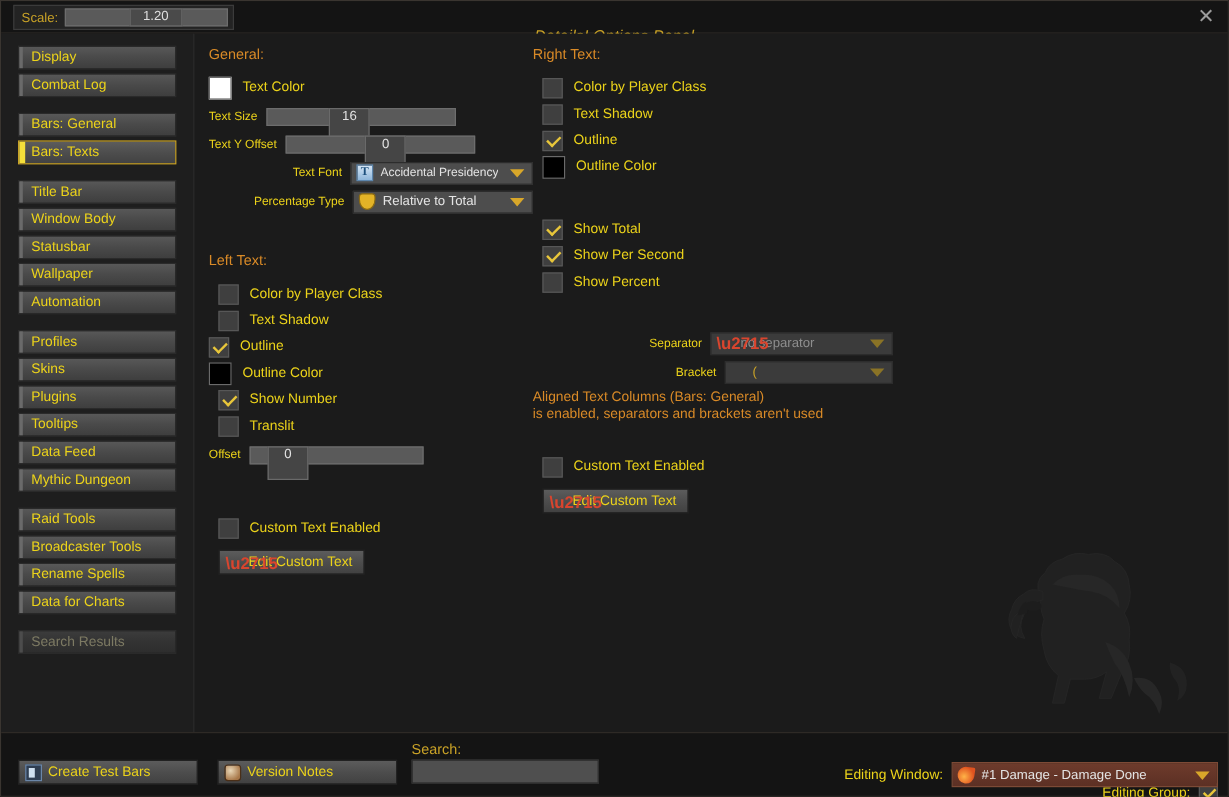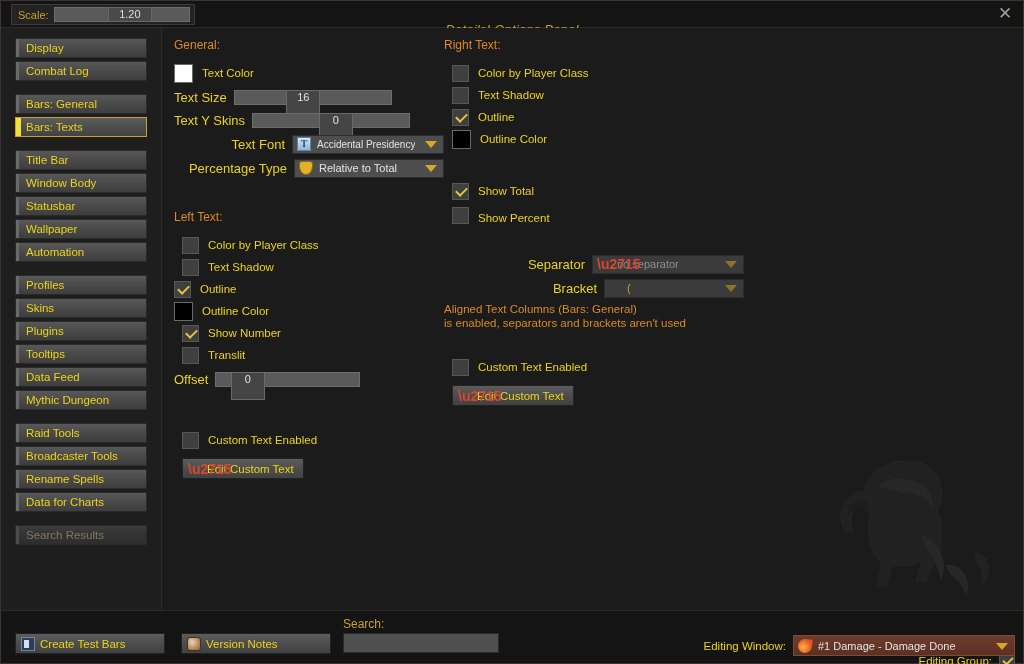--- a/index.html
+++ b/index.html
@@ -155,21 +155,21 @@
     border: 1px solid #6a6a6a;
     box-sizing: border-box; cursor: pointer;
   }
   .swatch.white { background: #ffffff; }
   .swatch.black { background: #000000; }
   .row-label {
     color: #ecd31a; font-size: 11.5px;
     margin-left: 9px; white-space: nowrap;
   }
   .lead-label {
-    color: #ecd31a; font-size: 13px;
+    color: #ecd31a; font-size: 10px;
     white-space: nowrap; margin-right: 7px;
   }
 
   
   .slider-row { display: flex; align-items: center; height: 23px; }
   .slider {
     position: relative; height: 15px;
     background: #5a5a5a; border: 1px solid #6d6d6d;
     box-sizing: border-box; cursor: pointer;
   }
@@ -417,21 +417,21 @@
         </div>
 
         <div class="slider-row">
           <span class="lead-label">Text Size</span>
           <div class="slider" style="width:158px;">
             <div class="thumb" style="left:44%;">16</div>
           </div>
         </div>
 
         <div class="slider-row">
-          <span class="lead-label">Text Y Skins</span>
+          <span class="lead-label">Text Y Offset</span>
           <div class="slider" style="width:158px;">
             <div class="thumb" style="left:53%;">0</div>
           </div>
         </div>
 
         <div class="dd-row">
           <span class="lead-label">Text Font</span>
           <div class="dropdown" style="width:152px;">
             <span class="dd-icon ico-font">T</span>
             <span class="dd-text" style="font-size:10px;">Accidental Presidency</span>
@@ -512,21 +512,25 @@
         </div>
         <div class="row" style="padding-left:8px;">
           <div class="swatch black"></div>
           <span class="row-label">Outline Color</span>
         </div>
 
         <div class="row" style="padding-left:8px; margin-top:30px;">
           <div class="cb checked"></div>
           <span class="row-label">Show Total</span>
         </div>
-        <div class="row" style="padding-left:8px;align-items:flex-end;">
+        <div class="row" style="padding-left:8px;">
+          <div class="cb checked"></div>
+          <span class="row-label">Show Per Second</span>
+        </div>
+        <div class="row" style="padding-left:8px;">
           <div class="cb"></div>
           <span class="row-label">Show Percent</span>
         </div>
 
         <div class="dd-row" style="margin-top:28px;">
           <span class="lead-label">Separator</span>
           <div class="dropdown dim" style="width:152px;">
             <span class="dd-icon ico-x">\u2715</span>
             <span class="dd-text dim">no separator</span>
             <span class="dd-arrow" style="border-top-color:#8a7326;"></span>

